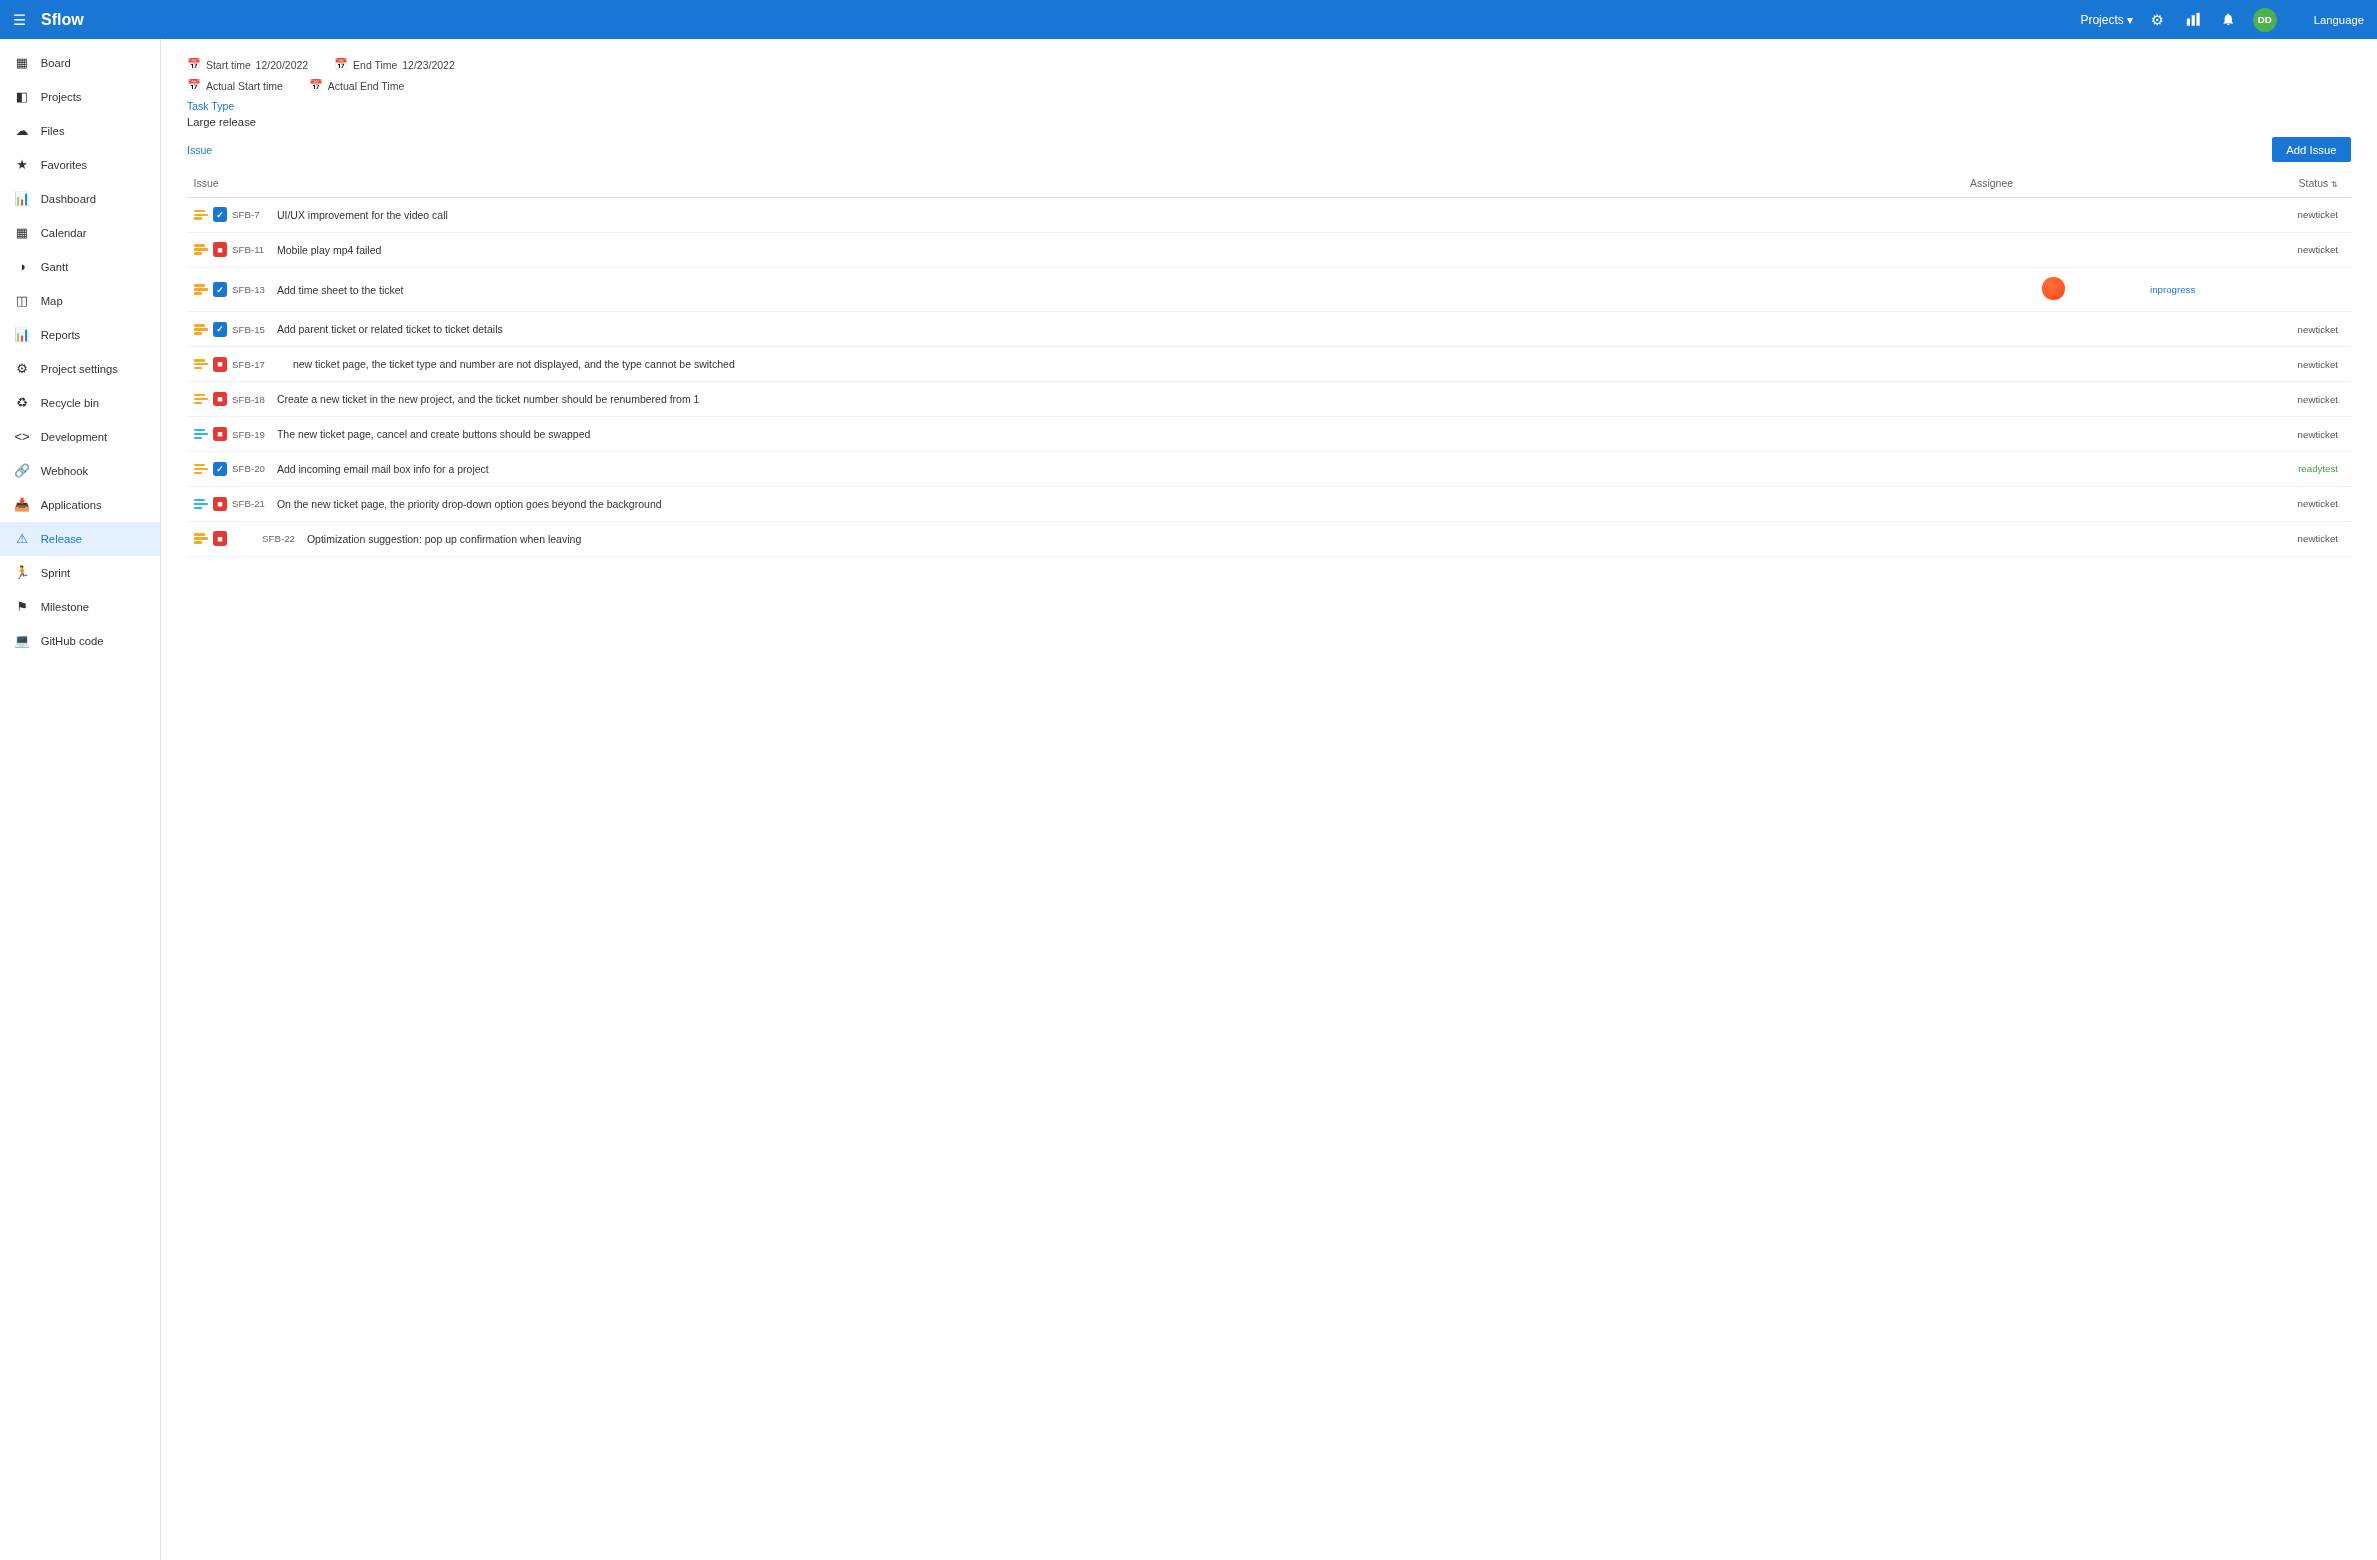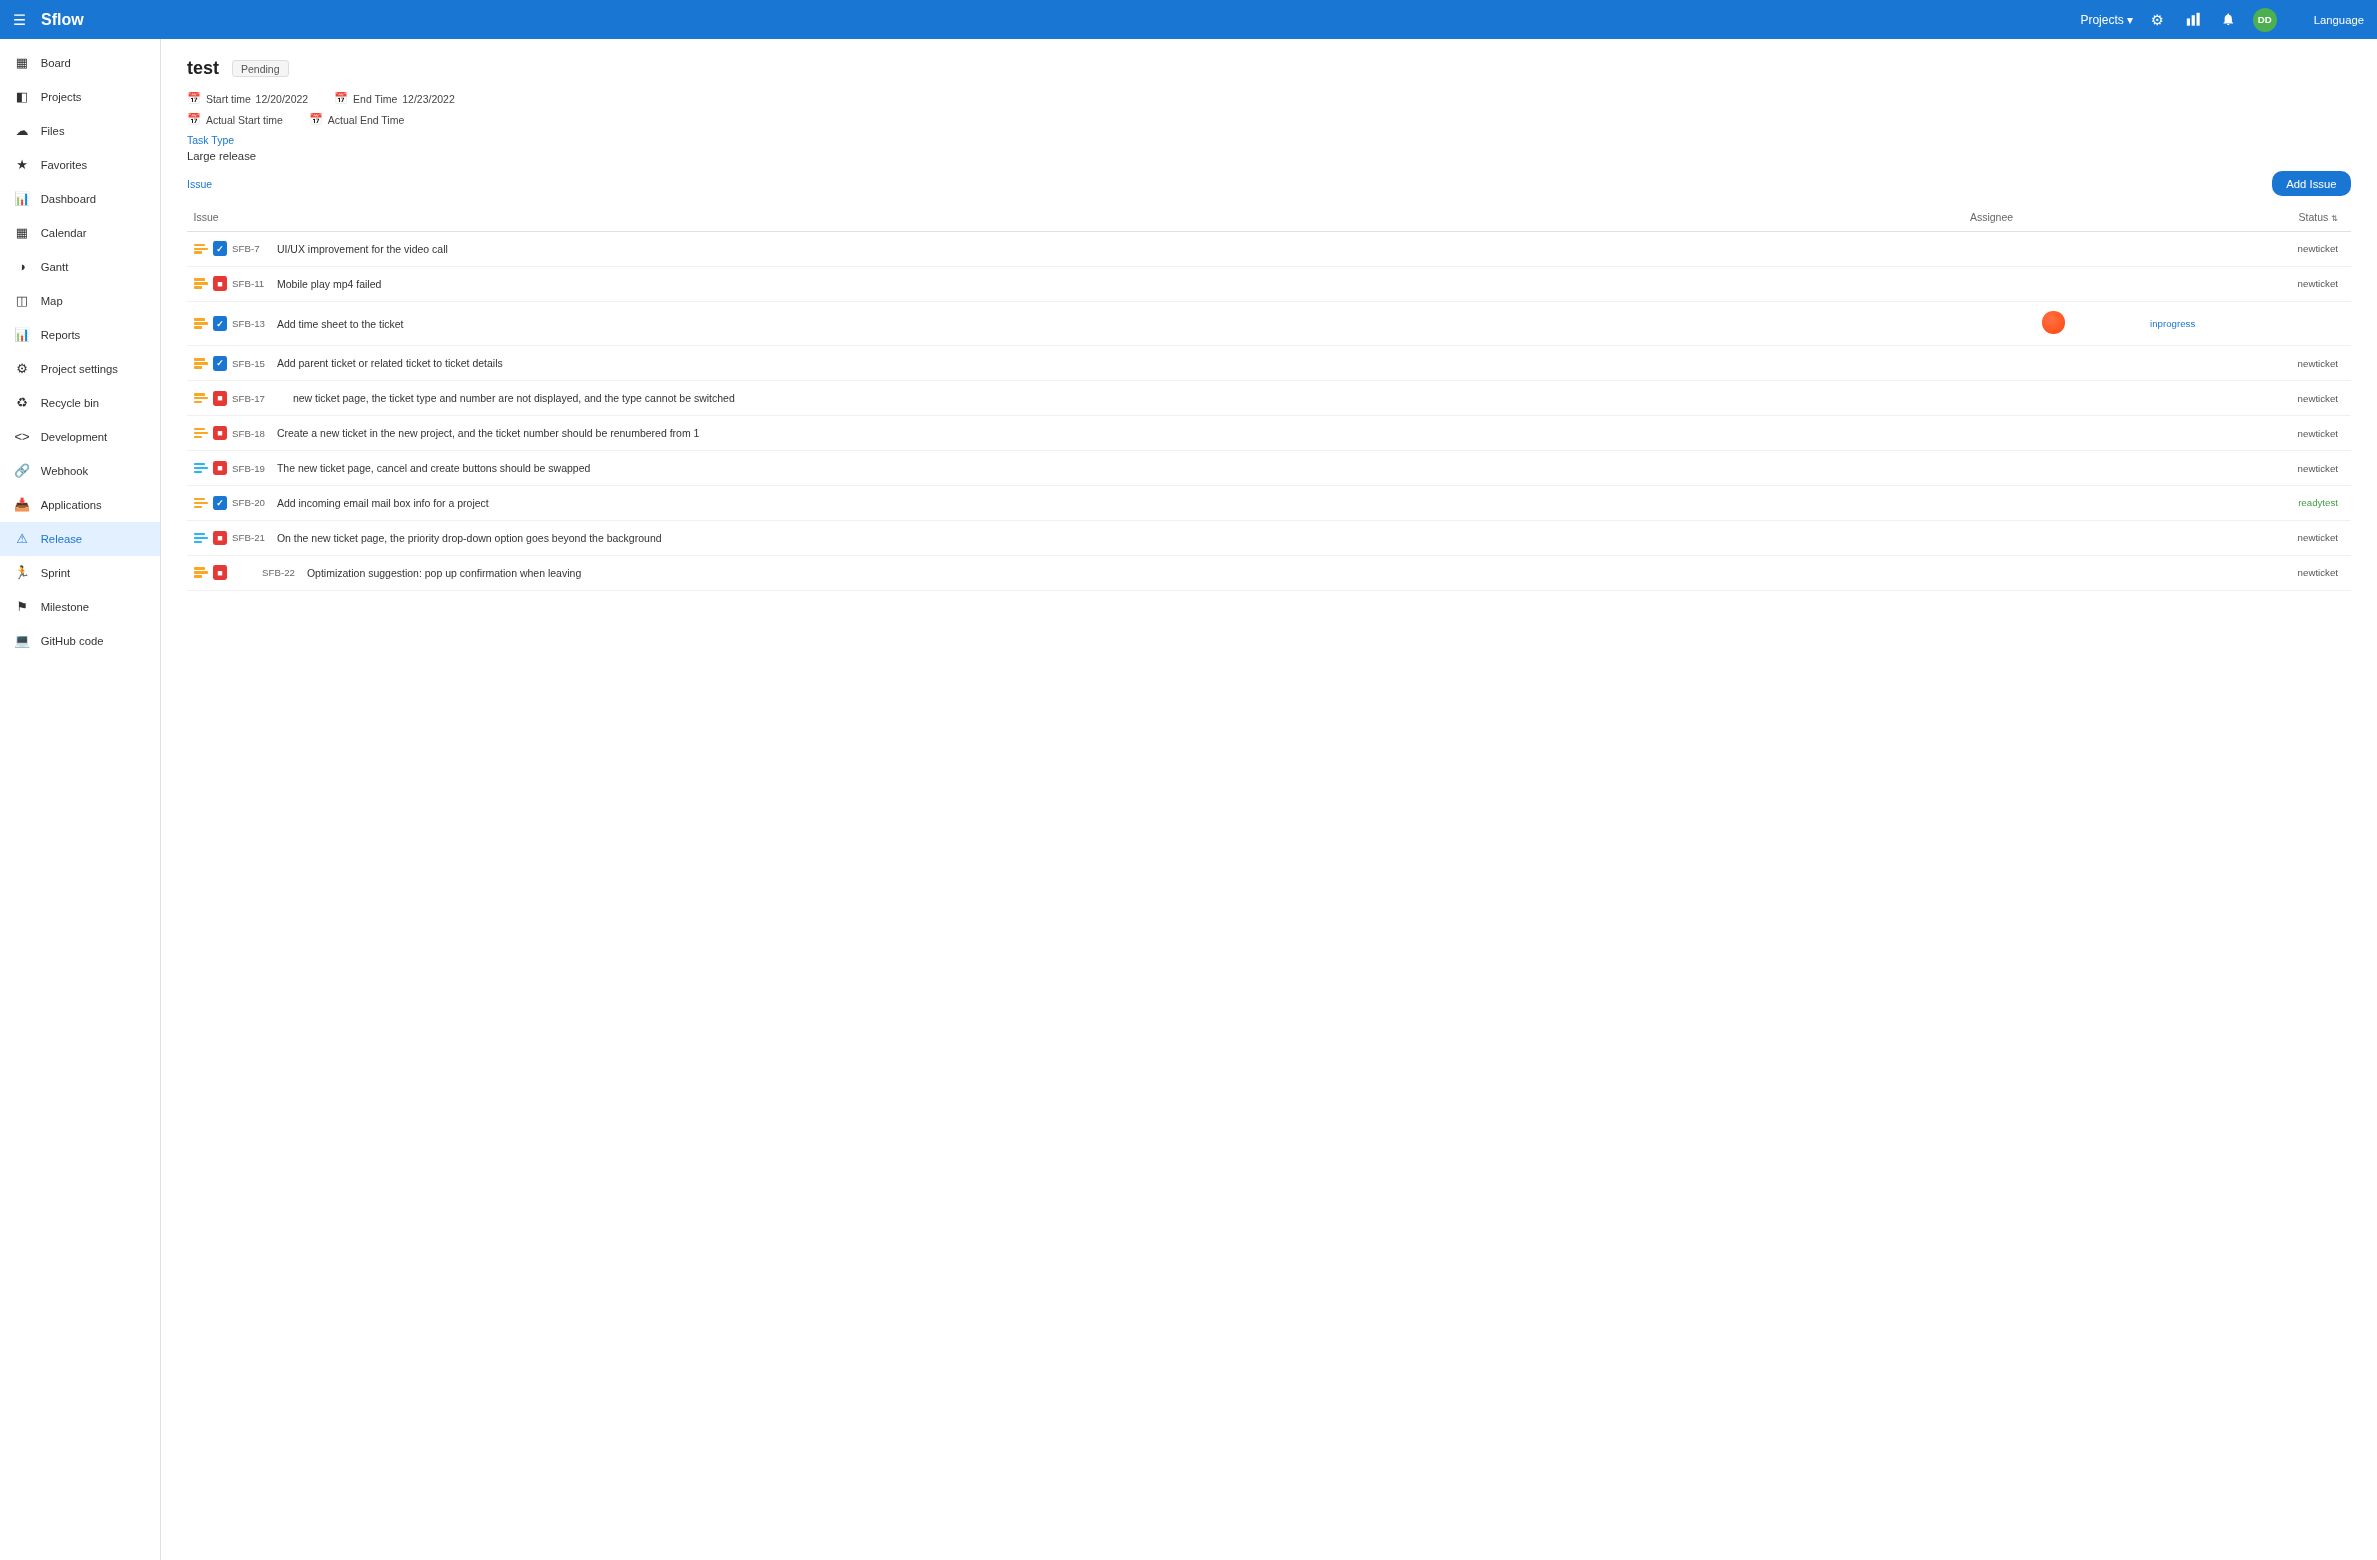--- a/index.html
+++ b/index.html
@@ -119,21 +119,21 @@
       display: flex;
       align-items: center;
       justify-content: space-between;
       margin-bottom: 6.5px;
     }
     .issue-label { color: #1976d2; font-size: 10.5px; font-weight: 500; }
     .add-issue-btn {
       background: #1976d2;
       color: white;
       border: none;
-      border-radius: 10px;
+      border-radius: 2px;
       padding: 6.5px 14.5px;
       font-size: 11.3px;
       cursor: pointer;
       font-weight: 500;
     }
 
     
     .issue-table { width: 100%; border-collapse: collapse; }
     .issue-table thead tr {
       border-bottom: 1.6px solid #e0e0e0;
@@ -262,24 +262,20 @@
         <span>Milestone</span>
       </div>
       <div class="sidebar-item">
         <span class="sidebar-icon">💻</span>
         <span>GitHub code</span>
       </div>
     </aside>
 
   <main class="main">
 
-    <div class="page-header">
-      <span class="page-title">test</span>
-      <span class="status-badge">Pending</span>
-    </div>
 
     <div class="meta-row">
       <div class="meta-item">
         <span class="meta-icon">📅</span>
         <span>Start time</span>
         <span>12/20/2022</span>
       </div>
       <div class="meta-item">
         <span class="meta-icon">📅</span>
         <span>End Time</span>

